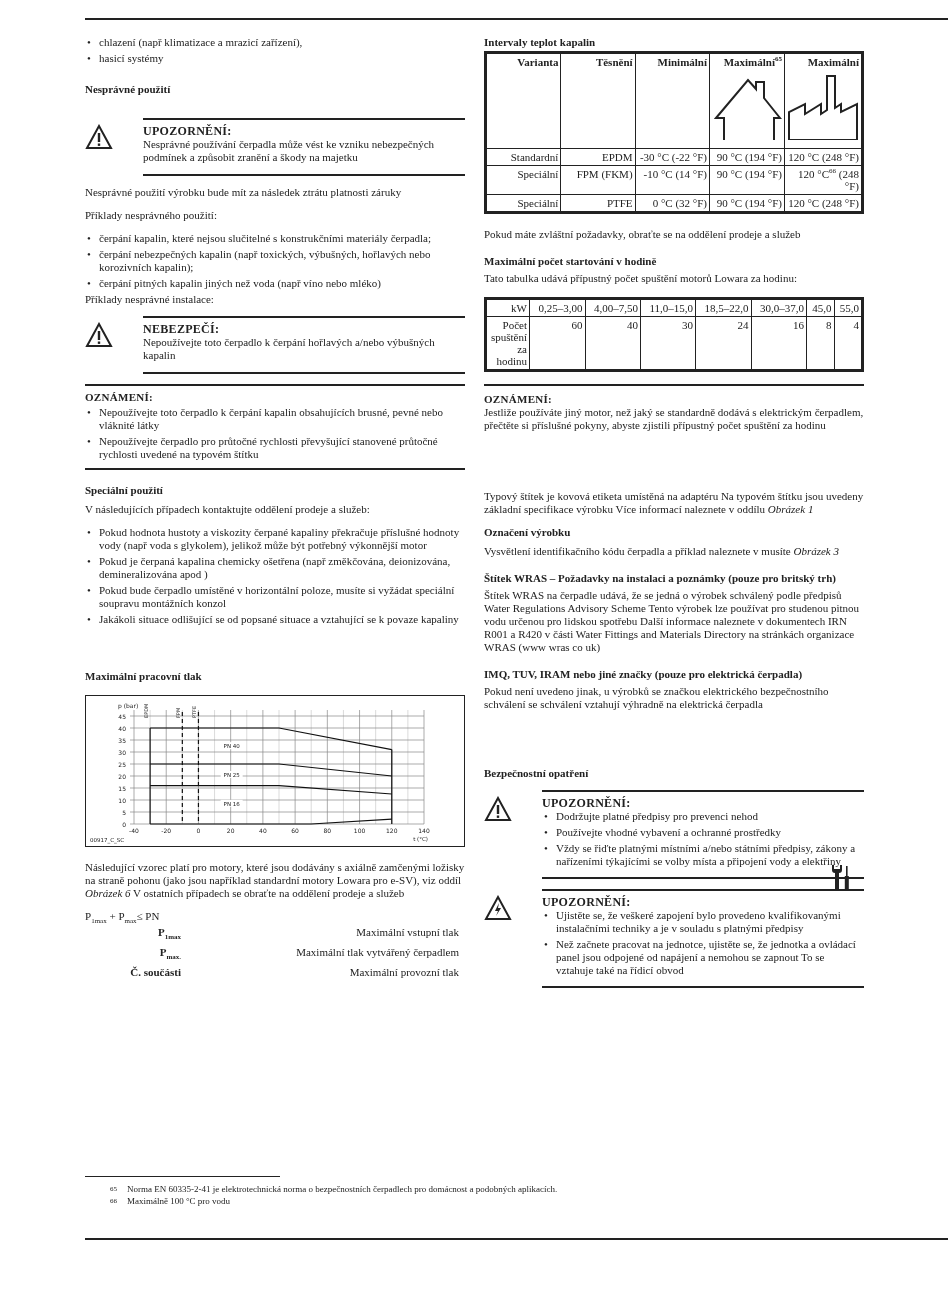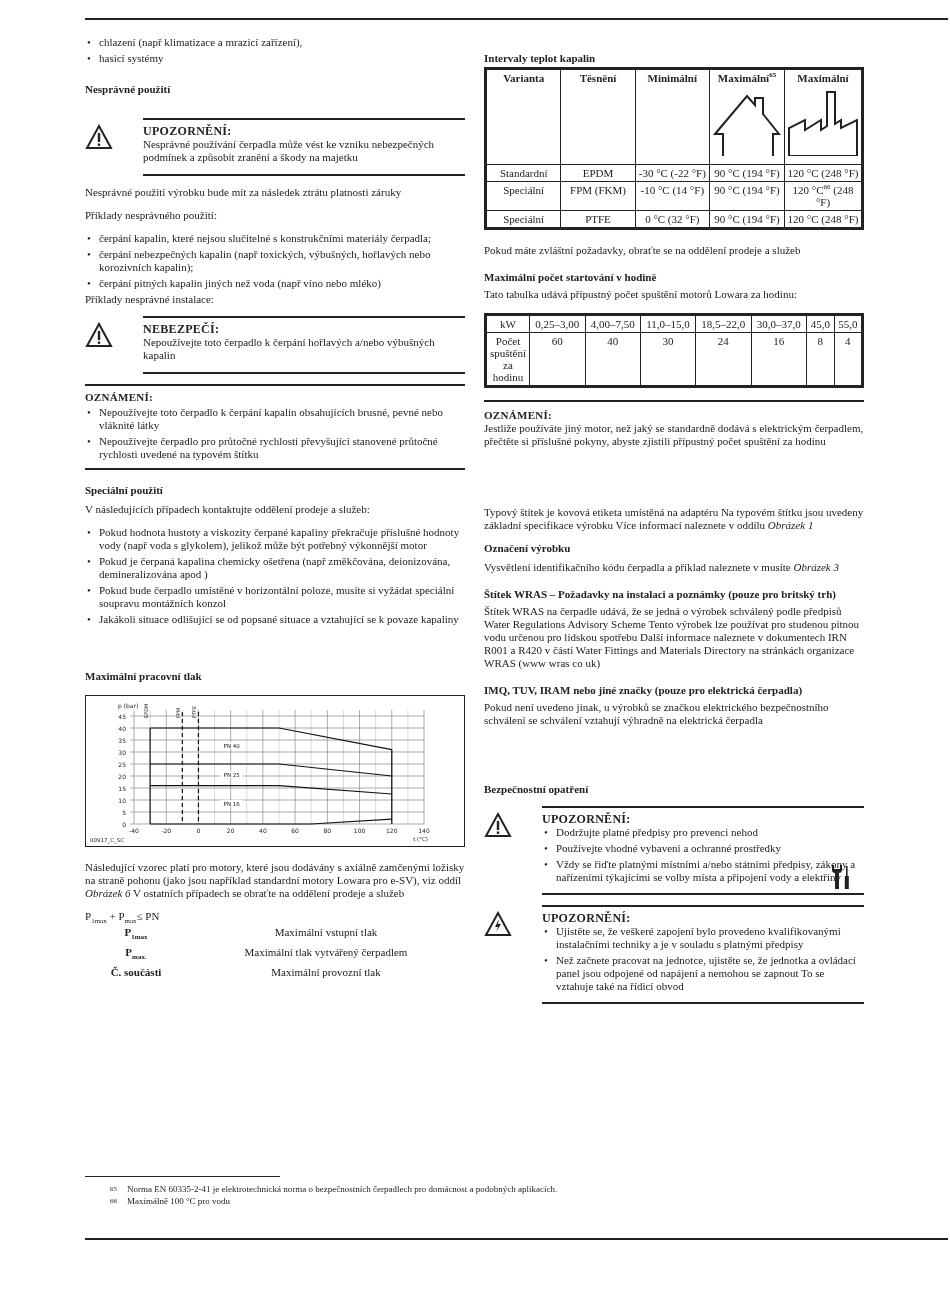--- a/index.html
+++ b/index.html
@@ -1,34 +1,34 @@
 <!DOCTYPE html>
 <html><head>
 <meta charset="utf-8">
 <style>
   html, body { margin:0; padding:0; background:#fff; }
   body { width:950px; height:1303px; position:relative; font-family:"Liberation Serif", "DejaVu Serif", serif; color:#222; font-size:11px; line-height:13px; overflow:hidden; }
   .rule-top { position:absolute; left:85px; top:18px; width:863px; height:2px; background:#222; }
   .rule-bottom { position:absolute; left:85px; top:1238px; width:863px; height:2px; background:#222; }
   .col { position:absolute; top:36px; width:380px; }
   .col-left { left:85px; }
-  .col-right { left:484px; width:380px; top:52px; }
+  .col-right { left:484px; width:380px; top:36px; }
   p { margin:0 0 10px 0; }
   h3 { font-size:11px; font-weight:bold; margin:0 0 6px 0; line-height:13px; }
   ul { margin:0 0 6px 0; padding:0; list-style:none; }
   ul li { position:relative; padding-left:14px; margin-bottom:3px; }
   ul li::before { content:"•"; position:absolute; left:2px; top:0; }
   .notice { display:flex; margin:0 0 10px 0; }
   .notice .icon { width:58px; flex:none; padding-top:6px; }
   .notice .body { flex:1; border-top:2px solid #222; border-bottom:2px solid #222; padding:4px 0 10px 0; }
   .notice .title { font-weight:bold; font-size:12px; line-height:14px; letter-spacing:0.3px; }
   .boxed { border-top:2px solid #222; border-bottom:2px solid #222; padding:4px 0 4px 0; margin-bottom:14px; }
   .boxed .title { font-weight:bold; font-size:11px; line-height:14px; letter-spacing:0.3px; }
   table { border-collapse:collapse; width:100%; font-size:11px; line-height:12px; }
-  td, th { border:1px solid #222; vertical-align:top; text-align:center; padding:2px 2px; }
+  td, th { border:1px solid #222; vertical-align:top; text-align:right; padding:2px 2px; }
   th { font-weight:bold; }
   .tbl-outer { border:2px solid #222; }
   .chart-box { border:1px solid #222; width:378px; height:150px; margin:6px 0 14px 0; position:relative; }
   .formula-table td { border:none; padding:3px 6px 5px 6px; }
   .footnotes { position:absolute; left:85px; top:1176px; width:700px; font-size:9px; line-height:12px; }
   .footnotes .sep { width:195px; height:1px; background:#222; margin-bottom:6px; }
   .footnotes .fn { display:flex; }
   .footnotes .fn .num { width:32px; text-align:right; padding-right:10px; font-size:7px; }
   sup, sub { font-size:7px; line-height:0; }
   .tool-icon { position:absolute; left:831px; top:864px; }

